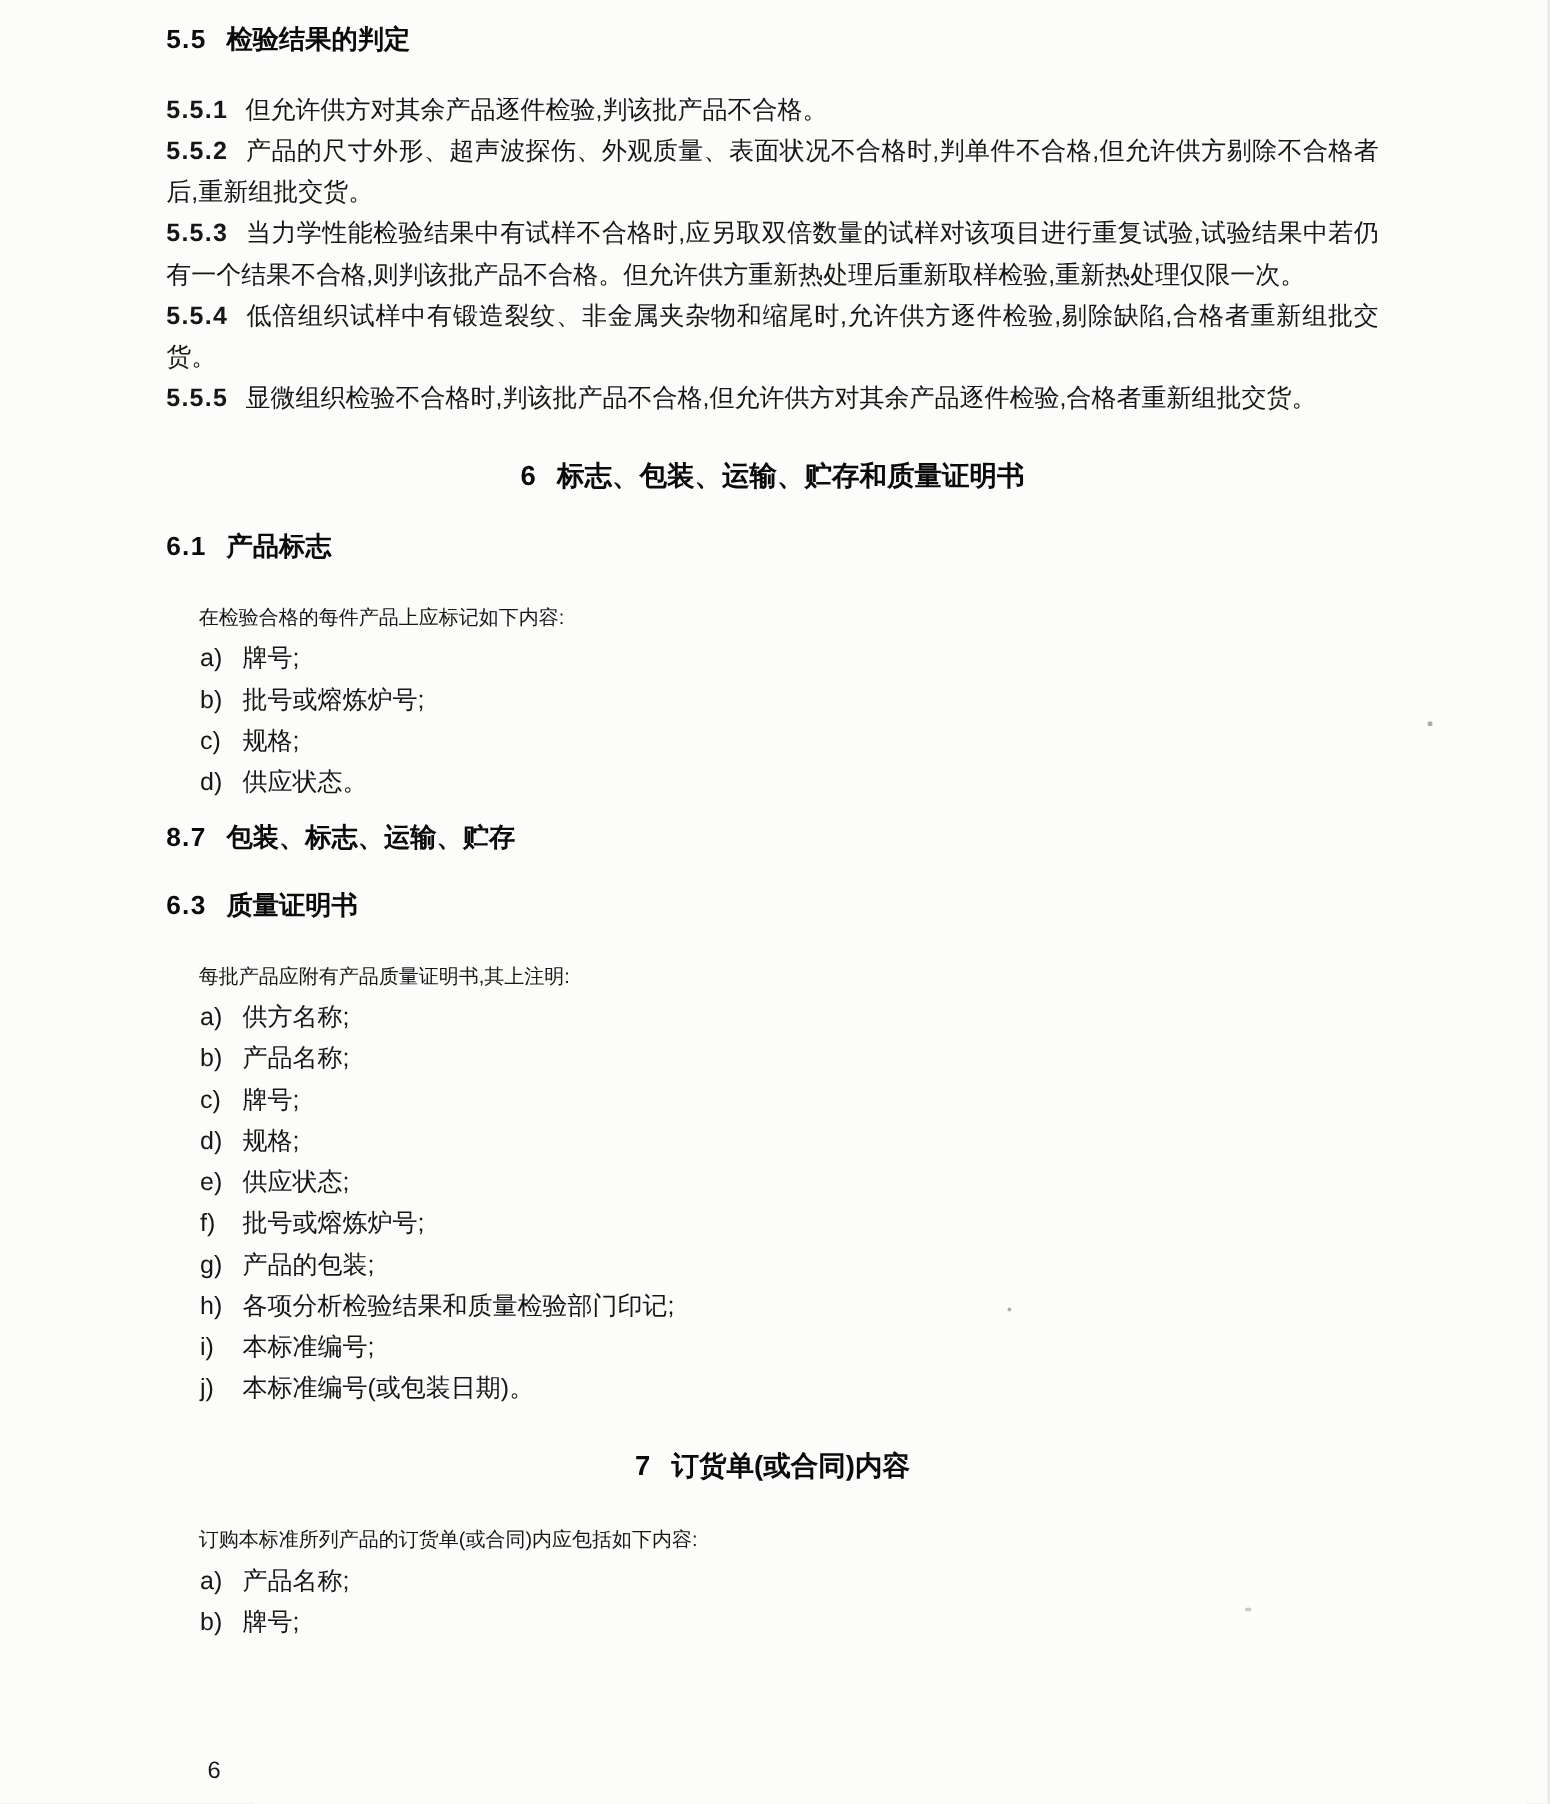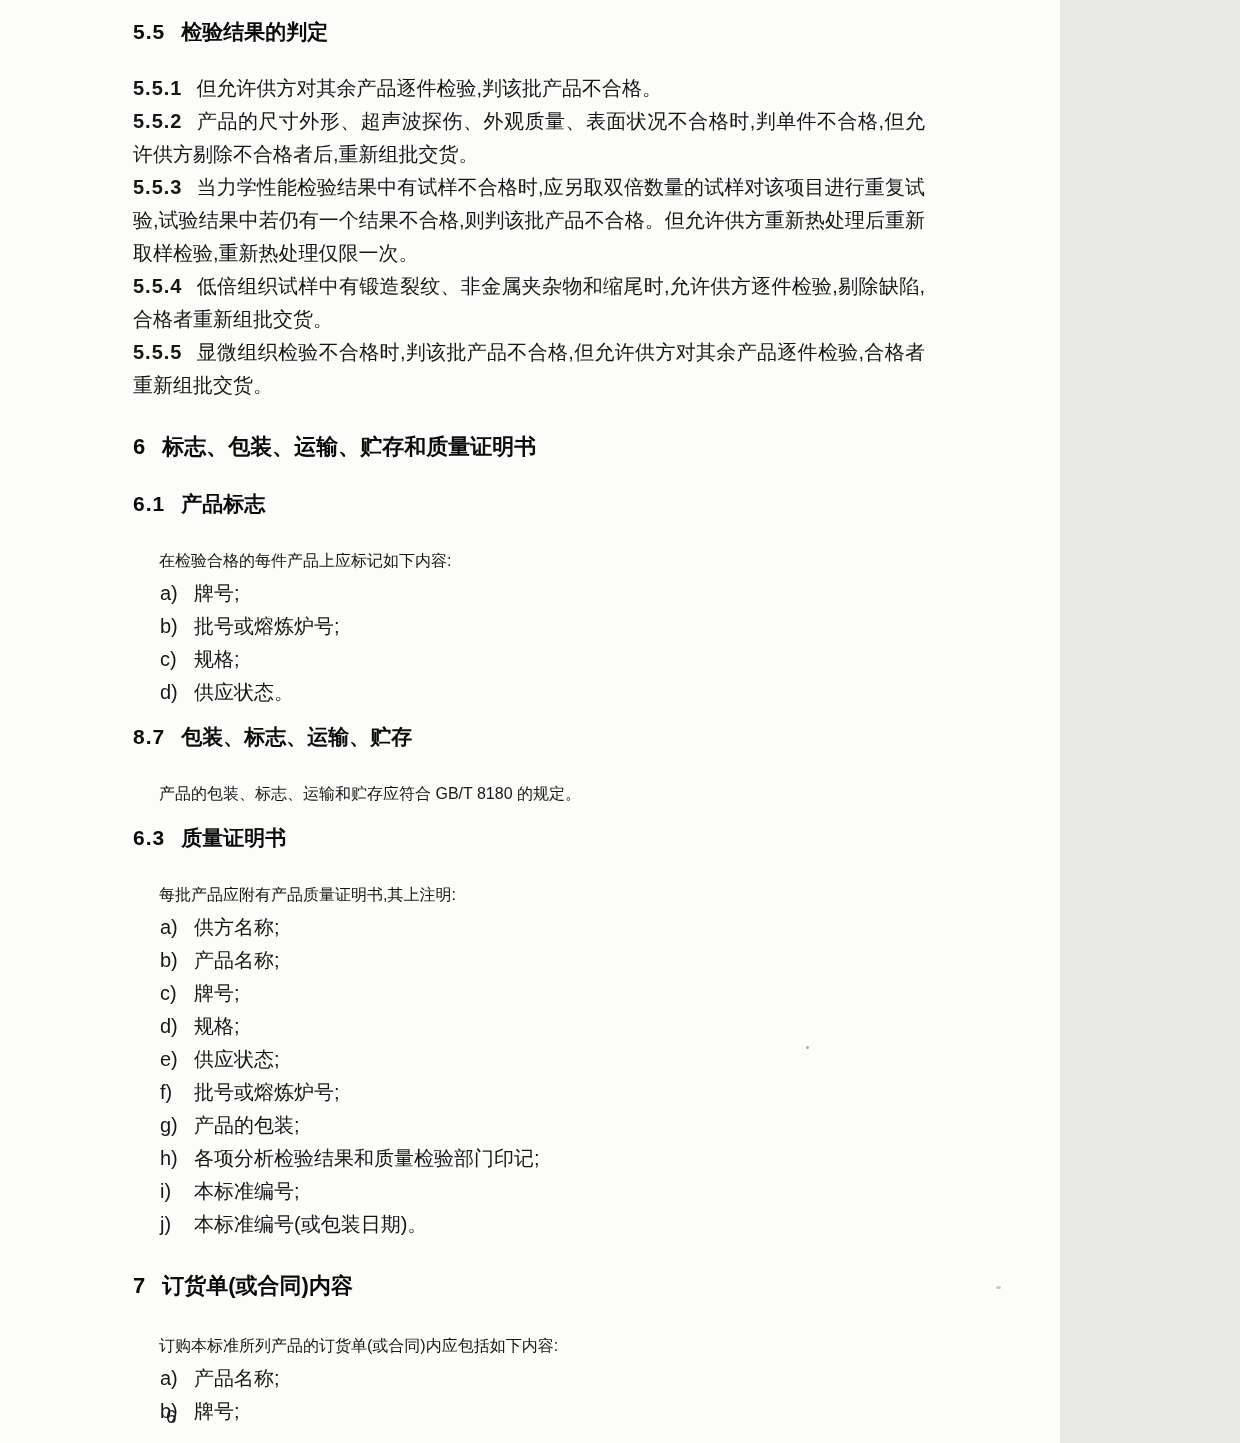--- a/index.html
+++ b/index.html
@@ -1,27 +1,27 @@
 <!DOCTYPE html>
 <html><head>
 <meta charset="utf-8">
 <style>
   html,body{margin:0;padding:0;background:#e9e9e7;}
   .page{
     position:relative;
-    width:1060px;height:1443px;
+    width:1238px;height:1443px;
     background:#fcfcfa;
     box-sizing:border-box;
     padding:18px 135px 0 133px;
     font-family:"Liberation Sans","DejaVu Sans",sans-serif;
     color:#161616;
     overflow:hidden;
   }
   .heading{font-weight:700;color:#0b0b0b;white-space:nowrap;}
-  .h1{font-size:22px;line-height:30px;margin:30px 0 28px 0;}
+  .h1{font-size:22px;line-height:30px;margin:30px 0 28px 0;text-align:center;}
   .h2{font-size:21px;line-height:28px;margin:14px 0 26px 0;}
   .h2.first{margin-top:0;}
   .heading .num{margin-right:16px;letter-spacing:1px;}
   .clause{font-size:20px;line-height:33px;text-align:justify;margin:0;}
   .clause .num{margin-right:14px;letter-spacing:1px;font-weight:700;}
   .para{font-size:16px;line-height:33px;text-indent:26px;margin:0;text-align:justify;}
   .list{margin:0;padding-left:27px;}
   .list-item{font-size:20px;line-height:33px;}
   .list-item .letter{display:inline-block;width:34px;}
   .page-number{
@@ -47,21 +47,20 @@
       <div class="heading h1"><span class="num">6</span><span class="title">标志、包装、运输、贮存和质量证明书</span></div>
       <div class="heading h2"><span class="num">6.1</span><span class="title">产品标志</span></div>
       <div class="para"><span>在检验合格的每件产品上应标记如下内容:</span></div>
       <div class="list">
         <div class="list-item"><span class="letter">a)</span><span class="li-text">牌号;</span></div>
         <div class="list-item"><span class="letter">b)</span><span class="li-text">批号或熔炼炉号;</span></div>
         <div class="list-item"><span class="letter">c)</span><span class="li-text">规格;</span></div>
         <div class="list-item"><span class="letter">d)</span><span class="li-text">供应状态。</span></div>
       </div>
       <div class="heading h2"><span class="num">8.7</span><span class="title">包装、标志、运输、贮存</span></div>
-      <div class="para"><span>产品的包装、标志、运输和贮存应符合 GB/T 8180 的规定。</span></div>
       <div class="heading h2"><span class="num">6.3</span><span class="title">质量证明书</span></div>
       <div class="para"><span>每批产品应附有产品质量证明书,其上注明:</span></div>
       <div class="list">
         <div class="list-item"><span class="letter">a)</span><span class="li-text">供方名称;</span></div>
         <div class="list-item"><span class="letter">b)</span><span class="li-text">产品名称;</span></div>
         <div class="list-item"><span class="letter">c)</span><span class="li-text">牌号;</span></div>
         <div class="list-item"><span class="letter">d)</span><span class="li-text">规格;</span></div>
         <div class="list-item"><span class="letter">e)</span><span class="li-text">供应状态;</span></div>
         <div class="list-item"><span class="letter">f)</span><span class="li-text">批号或熔炼炉号;</span></div>
         <div class="list-item"><span class="letter">g)</span><span class="li-text">产品的包装;</span></div>

